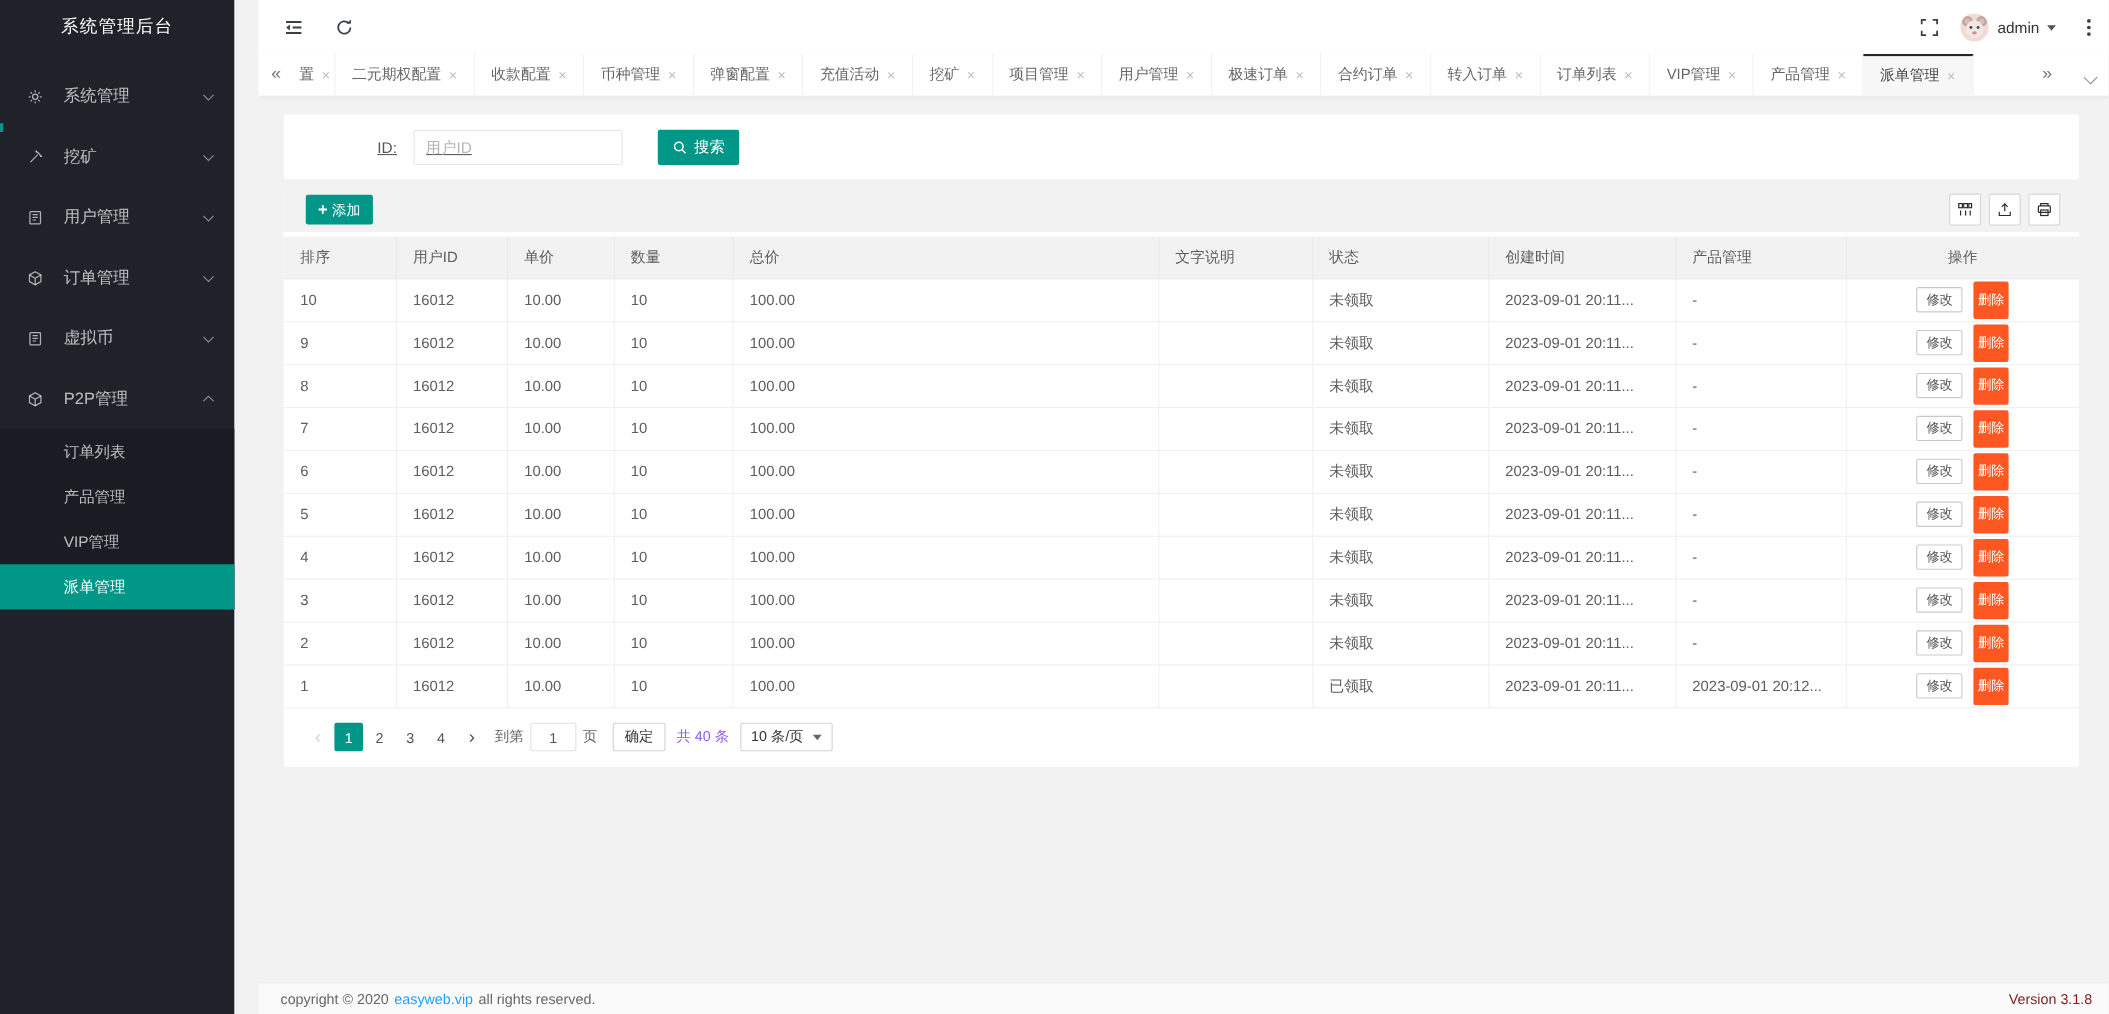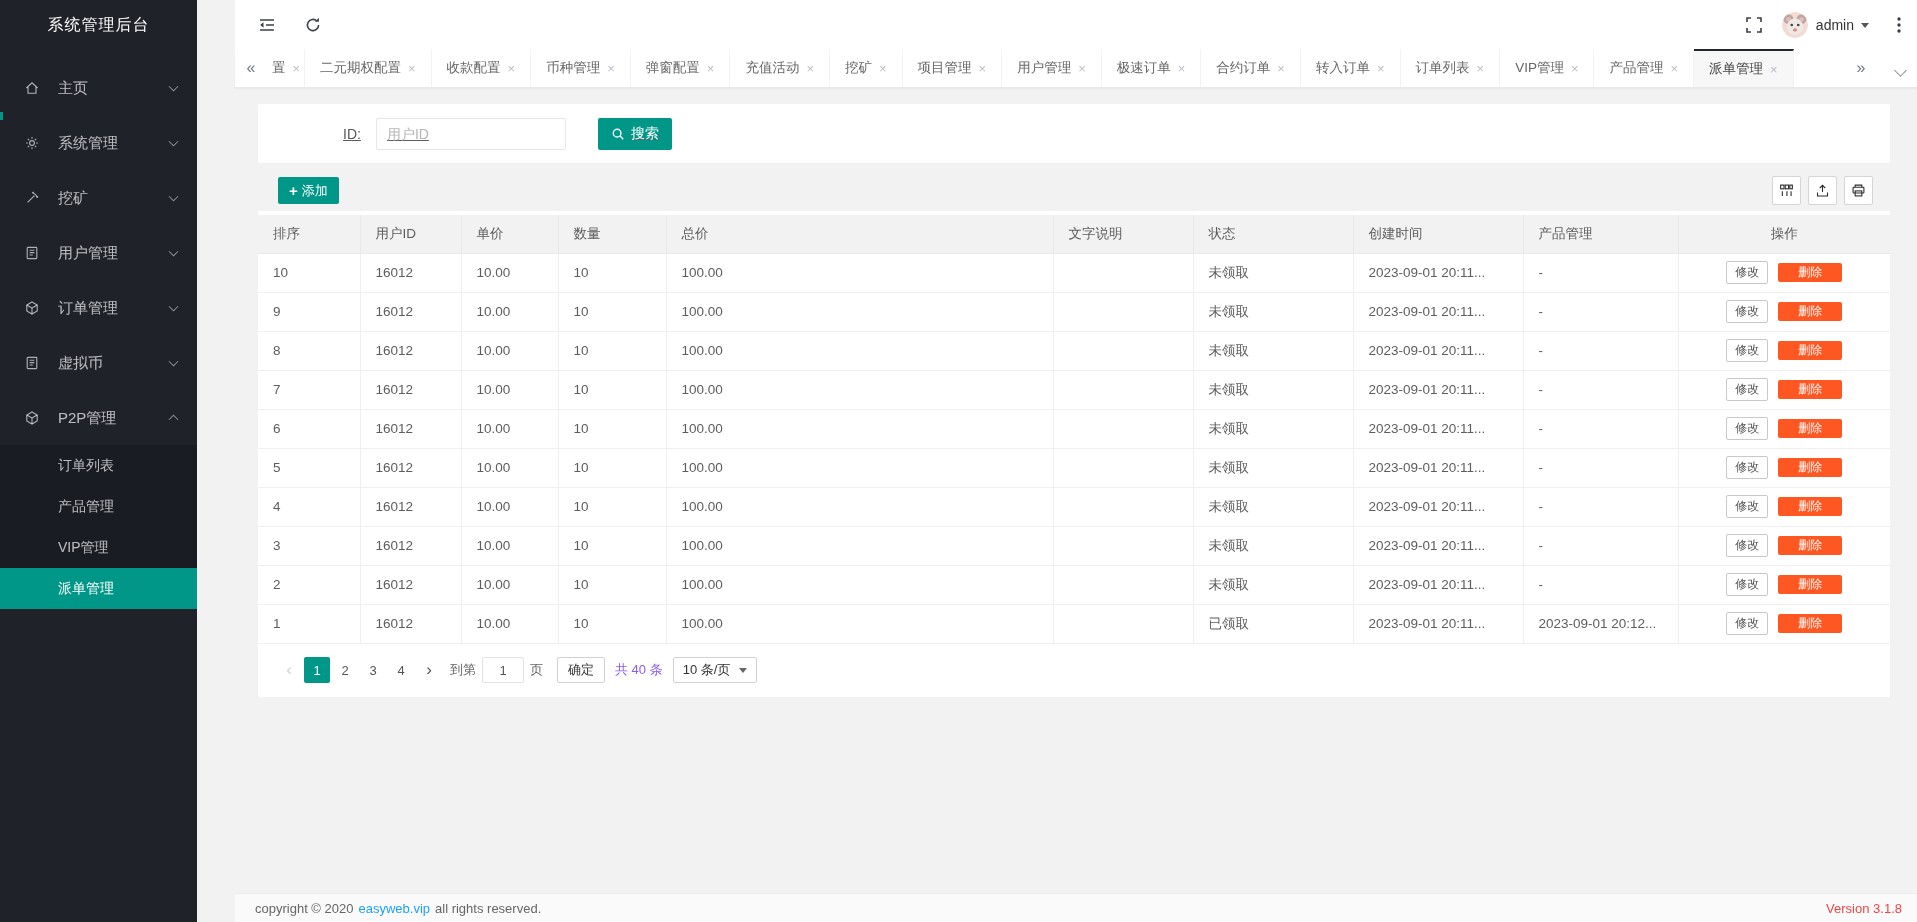--- a/index.html
+++ b/index.html
@@ -2,21 +2,21 @@
 <html style="--accent: #009688; --danger: #FF5722; --link: #1E9FFF; --sidebar: #20222A;"><head>
 <meta charset="utf-8">
 <style>
   :root{ --accent:#009688; --danger:#FF5722; --link:#1E9FFF; --sidebar:#20222A; }
   *{margin:0;padding:0;box-sizing:border-box;}
   html,body{width:1917px;height:922px;}
   body{position:relative;overflow:hidden;background:#f2f2f2;
        font-family:"Liberation Sans","DejaVu Sans",sans-serif;color:#5d5d5d;}
 
   
-  .sidebar{position:absolute;left:0;top:0;width:197px;height:922px;background:var(--sidebar);}
+  .sidebar{position:absolute;left:0;top:0;width:213px;height:922px;background:var(--sidebar);}
   .side-title{height:49px;line-height:49px;text-align:center;color:#fff;font-size:16px;letter-spacing:1px;}
   .side-mark{position:absolute;left:0;top:112px;width:3px;height:8px;background:var(--accent);}
   .side-menu{padding-top:11px;}
   .side-item{position:relative;height:55px;line-height:55px;font-size:15px;color:rgba(255,255,255,.7);cursor:pointer;}
   .s-ico{position:absolute;left:24px;top:50%;transform:translateY(-50%);width:16px;height:16px;color:rgba(255,255,255,.65);}
   .s-ico svg{display:block;width:16px;height:16px;}
   .s-label{margin-left:58px;}
   .chev{position:absolute;right:20px;top:50%;width:7px;height:7px;
         border-right:1.4px solid rgba(255,255,255,.5);border-bottom:1.4px solid rgba(255,255,255,.5);}
   .chev.down{transform:translateY(-70%) rotate(45deg);}
@@ -78,55 +78,49 @@
 
   table{width:100%;border-collapse:collapse;table-layout:fixed;font-size:13.5px;color:#5d5d5d;}
   thead th{height:38px;background:#f2f2f2;font-weight:normal;text-align:left;padding:0 15px;
            border-right:1px solid #e9e9e9;border-bottom:1px solid #e9e9e9;color:#5d5d5d;}
   thead th:last-child{text-align:center;border-right:none;}
   tbody td{height:39px;padding:0 15px;border-right:1px solid #efefef;border-bottom:1px solid #efefef;
            white-space:nowrap;overflow:hidden;text-overflow:ellipsis;background:#fff;}
   tbody td:last-child{text-align:center;border-right:none;}
   .btn-edit{height:23px;padding:0 8px;background:#fff;border:1px solid #c9c9c9;border-radius:2px;
             font-size:12px;color:#555;margin-right:10px;cursor:pointer;font-family:inherit;}
-  .btn-del{height:19px;padding:0 20px;background:var(--danger);border:none;border-radius:2px;
+  .btn-del{height:34px;padding:0 4px;background:var(--danger);border:none;border-radius:2px;
            font-size:12px;color:#fff;cursor:pointer;font-family:inherit;}
 
   .pagination{position:absolute;left:0;bottom:0;right:0;height:54px;display:flex;align-items:center;
               padding-left:18px;font-size:13px;color:#555;}
   .pg-btn{min-width:26px;height:26px;display:flex;align-items:center;justify-content:center;padding:0 6px;cursor:pointer;margin-right:2px;}
   .pg-btn.active{background:var(--accent);color:#fff;border-radius:2px;}
   .pg-prev{color:#d2d2d2;font-size:17px;}
   .pg-next{color:#555;font-size:17px;}
   .pg-text{margin:0 6px;color:#666;}
   .pg-input{width:42px;height:26px;border:1px solid #e2e2e2;border-radius:2px;text-align:center;font-size:13px;color:#555;outline:none;font-family:inherit;}
   .pg-confirm{height:26px;padding:0 10px;margin:0 8px;background:#fff;border:1px solid #d2d2d2;border-radius:2px;font-size:13px;color:#333;cursor:pointer;font-family:inherit;}
   .pg-total{margin:0 10px 0 2px;color:#8b5cf6;}
   .pg-size{height:26px;border:1px solid #d2d2d2;border-radius:2px;background:#fff;display:flex;align-items:center;
            padding:0 9px;gap:9px;cursor:pointer;color:#333;}
   .caret-down{width:0;height:0;border-left:4px solid transparent;border-right:4px solid transparent;border-top:5px solid #666;}
 
   footer{position:absolute;left:0;right:0;bottom:0;height:29px;background:#fafafa;border-top:1px solid #ebebeb;
          display:flex;align-items:center;padding:0 15px 0 20px;font-size:13px;color:#666;}
   .f-link{color:var(--link);margin:0 5px;text-decoration:none;cursor:pointer;}
-  .f-version{margin-left:auto;color:#ef4444;}
+  .f-version{margin-left:auto;color:#7f1d1d;}
 </style>
 </head>
 <body>
 
 <aside class="sidebar">
   <div class="side-title">系统管理后台</div>
   <div class="side-mark"></div>
   <nav class="side-menu">
-      <div class="side-item"><span class="s-ico">
-          <svg viewBox="0 0 20 20" fill="none" stroke="currentColor" stroke-width="1.4">
-            <path d="M3 10 10 3.5 17 10"></path>
-            <path d="M5 8.6V16.5h10V8.6"></path>
-          </svg>
-        </span><span class="s-label">主页</span><span class="chev down"></span></div>
       <div class="side-item"><span class="s-ico">
           <svg viewBox="0 0 20 20" fill="none" stroke="currentColor" stroke-width="1.4">
             <circle cx="10" cy="10" r="3"></circle>
             <path d="M10 2.6v2.2M10 15.2v2.2M2.6 10h2.2M15.2 10h2.2M4.8 4.8l1.6 1.6M13.6 13.6l1.6 1.6M15.2 4.8l-1.6 1.6M6.4 13.6l-1.6 1.6"></path>
           </svg>
         </span><span class="s-label">系统管理</span><span class="chev down"></span></div>
       <div class="side-item"><span class="s-ico">
           <svg viewBox="0 0 20 20" fill="none" stroke="currentColor" stroke-width="1.4">
             <path d="M4.5 15.5 13 7"></path>
             <path d="M10.5 3.5a9 9 0 0 1 6 6"></path>

